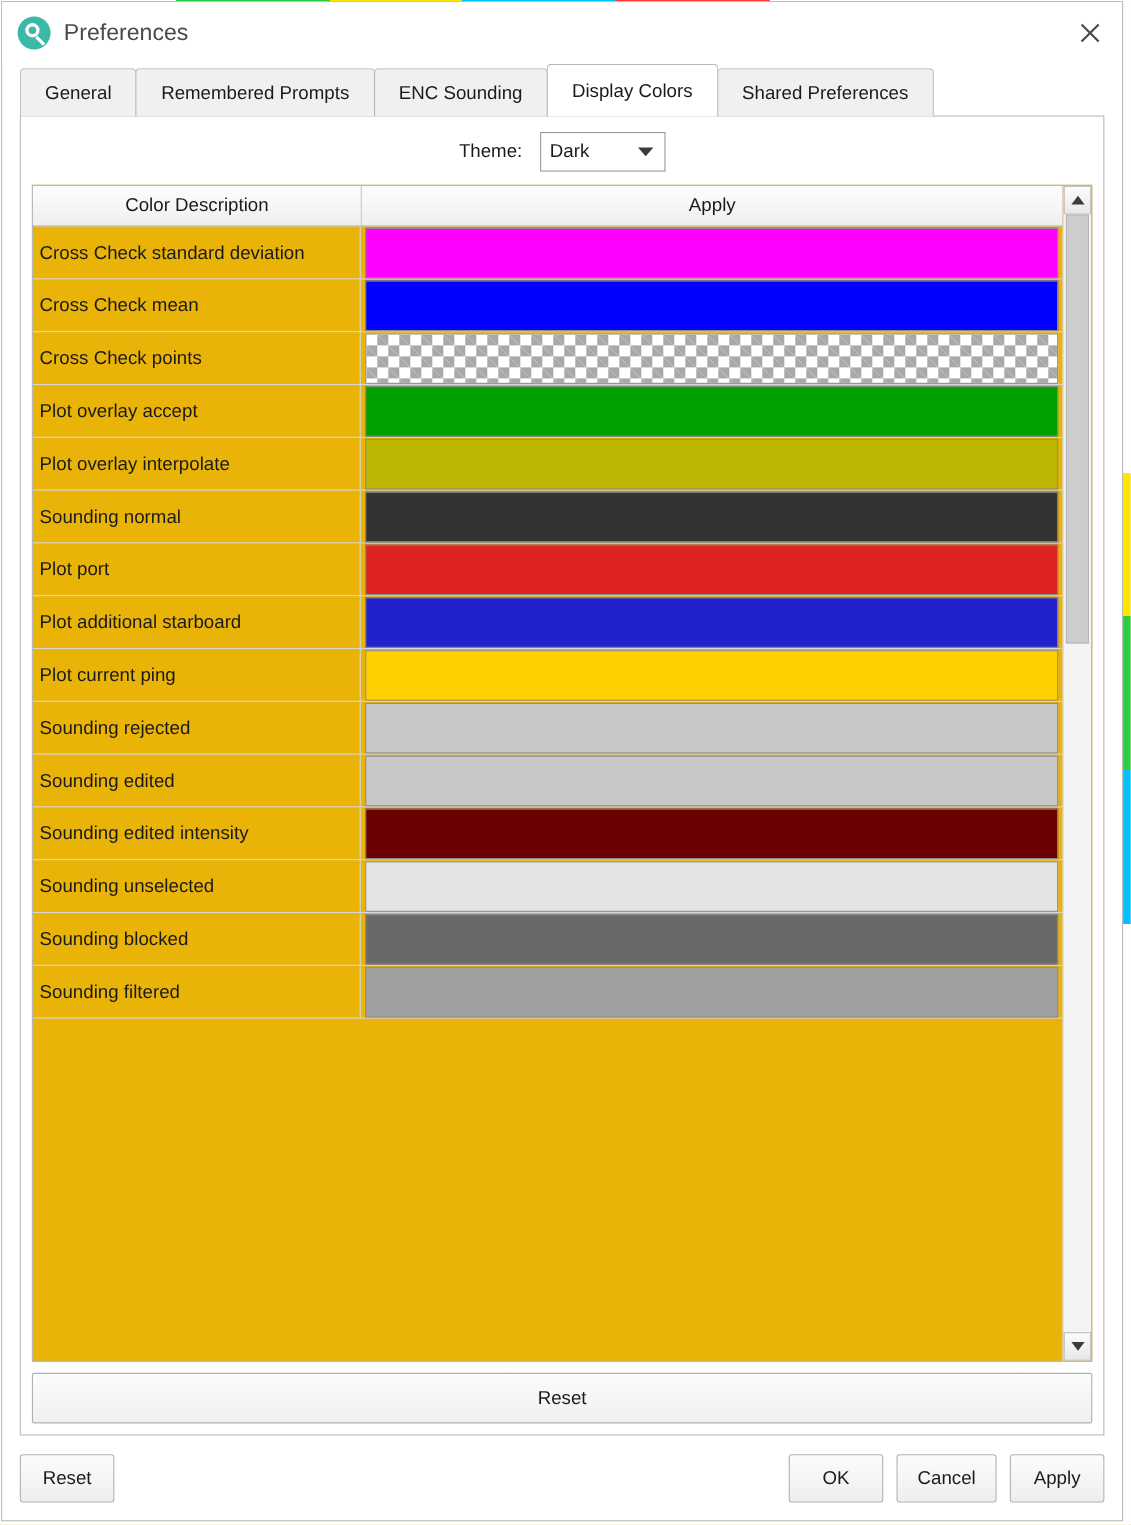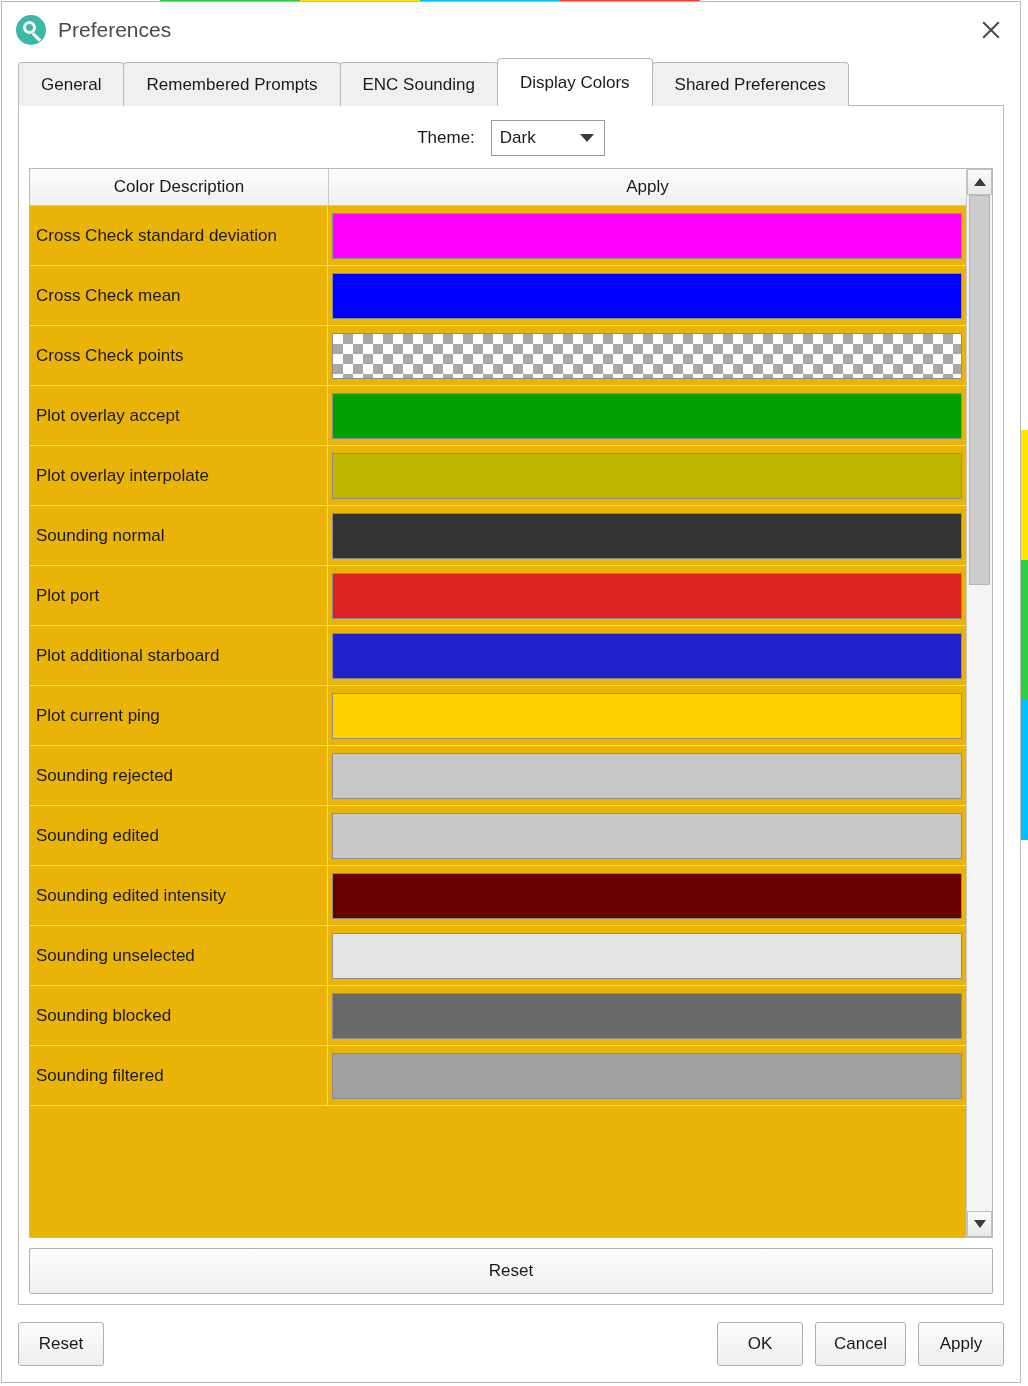--- a/index.html
+++ b/index.html
@@ -220,21 +220,21 @@
   }
   .th.desc { flex: 0 0 298px; border-right: 1px solid #c9c9c9; }
   .th.color { flex: 1 1 auto; }
 
   .tbody {
     flex: 1 1 auto;
     overflow: hidden;
   }
   .row {
     display: flex;
-    height: 60px;
+    height: 48px;
     border-bottom: 1px solid #d7d7d7;
     box-sizing: border-box;
     align-items: center;
   }
   .cell-desc {
     flex: 0 0 298px;
     padding-left: 6px;
     font-size: 17px;
     box-sizing: border-box;
     border-right: 1px solid #d7d7d7;

